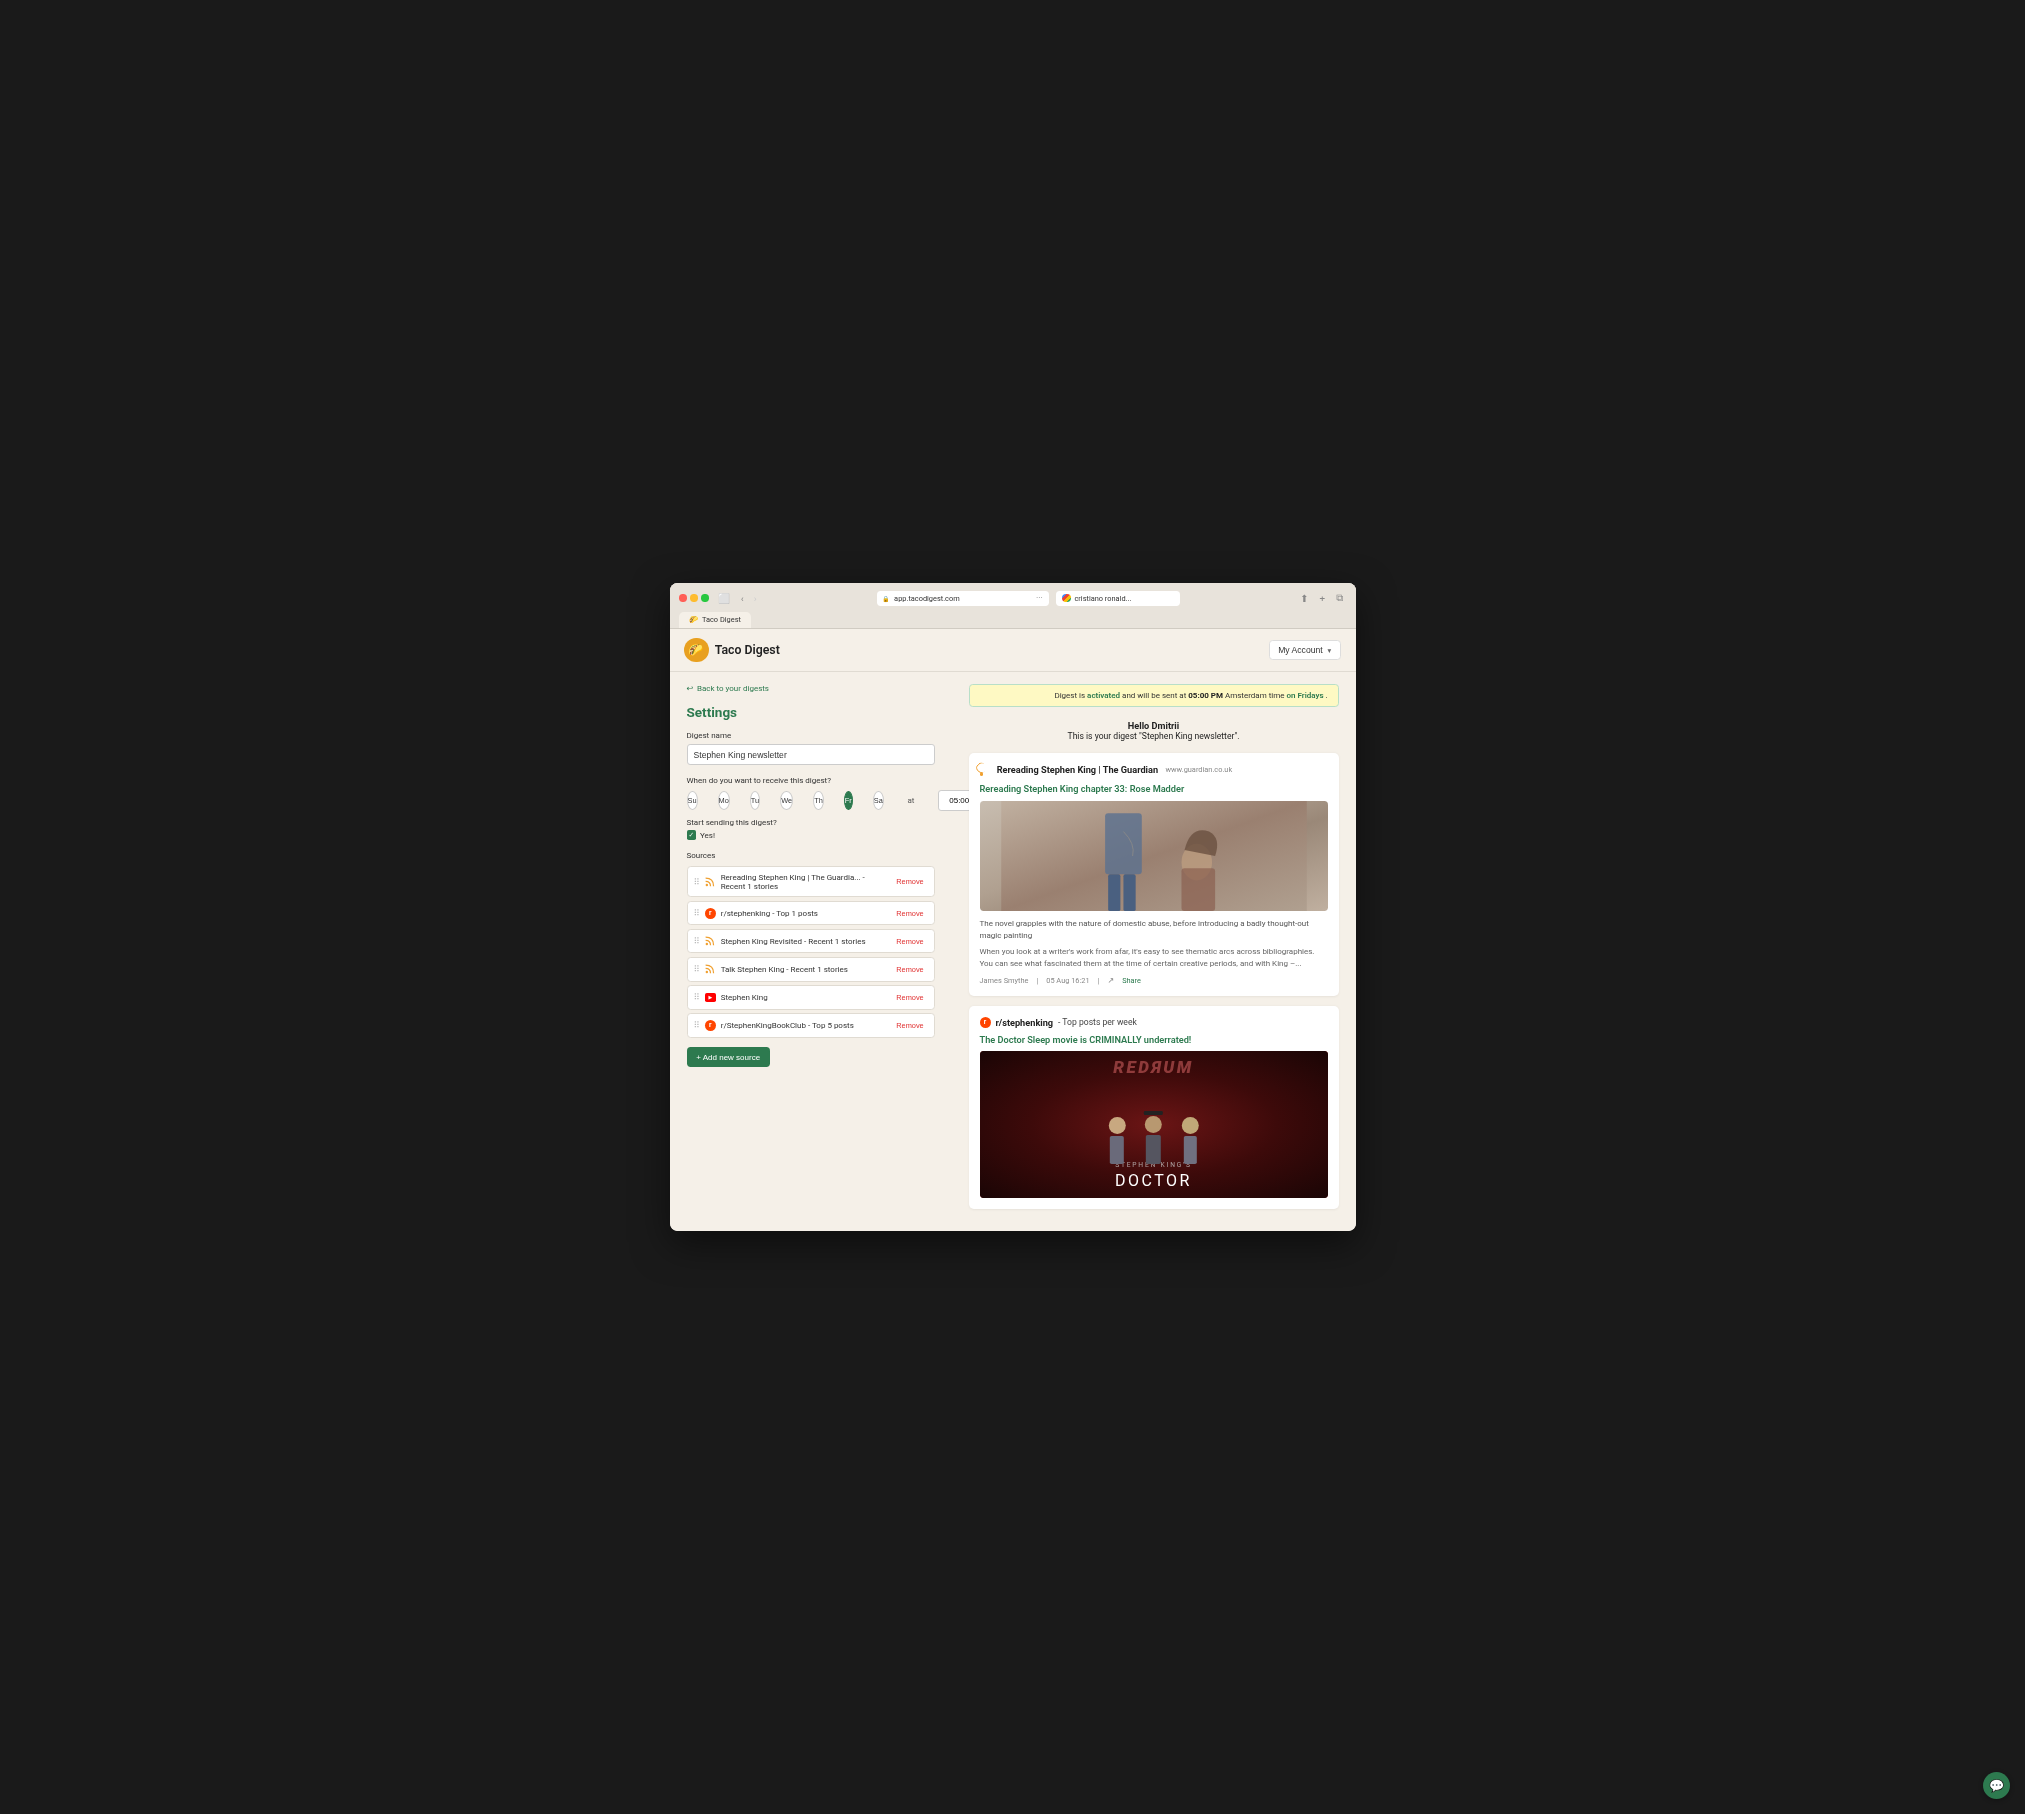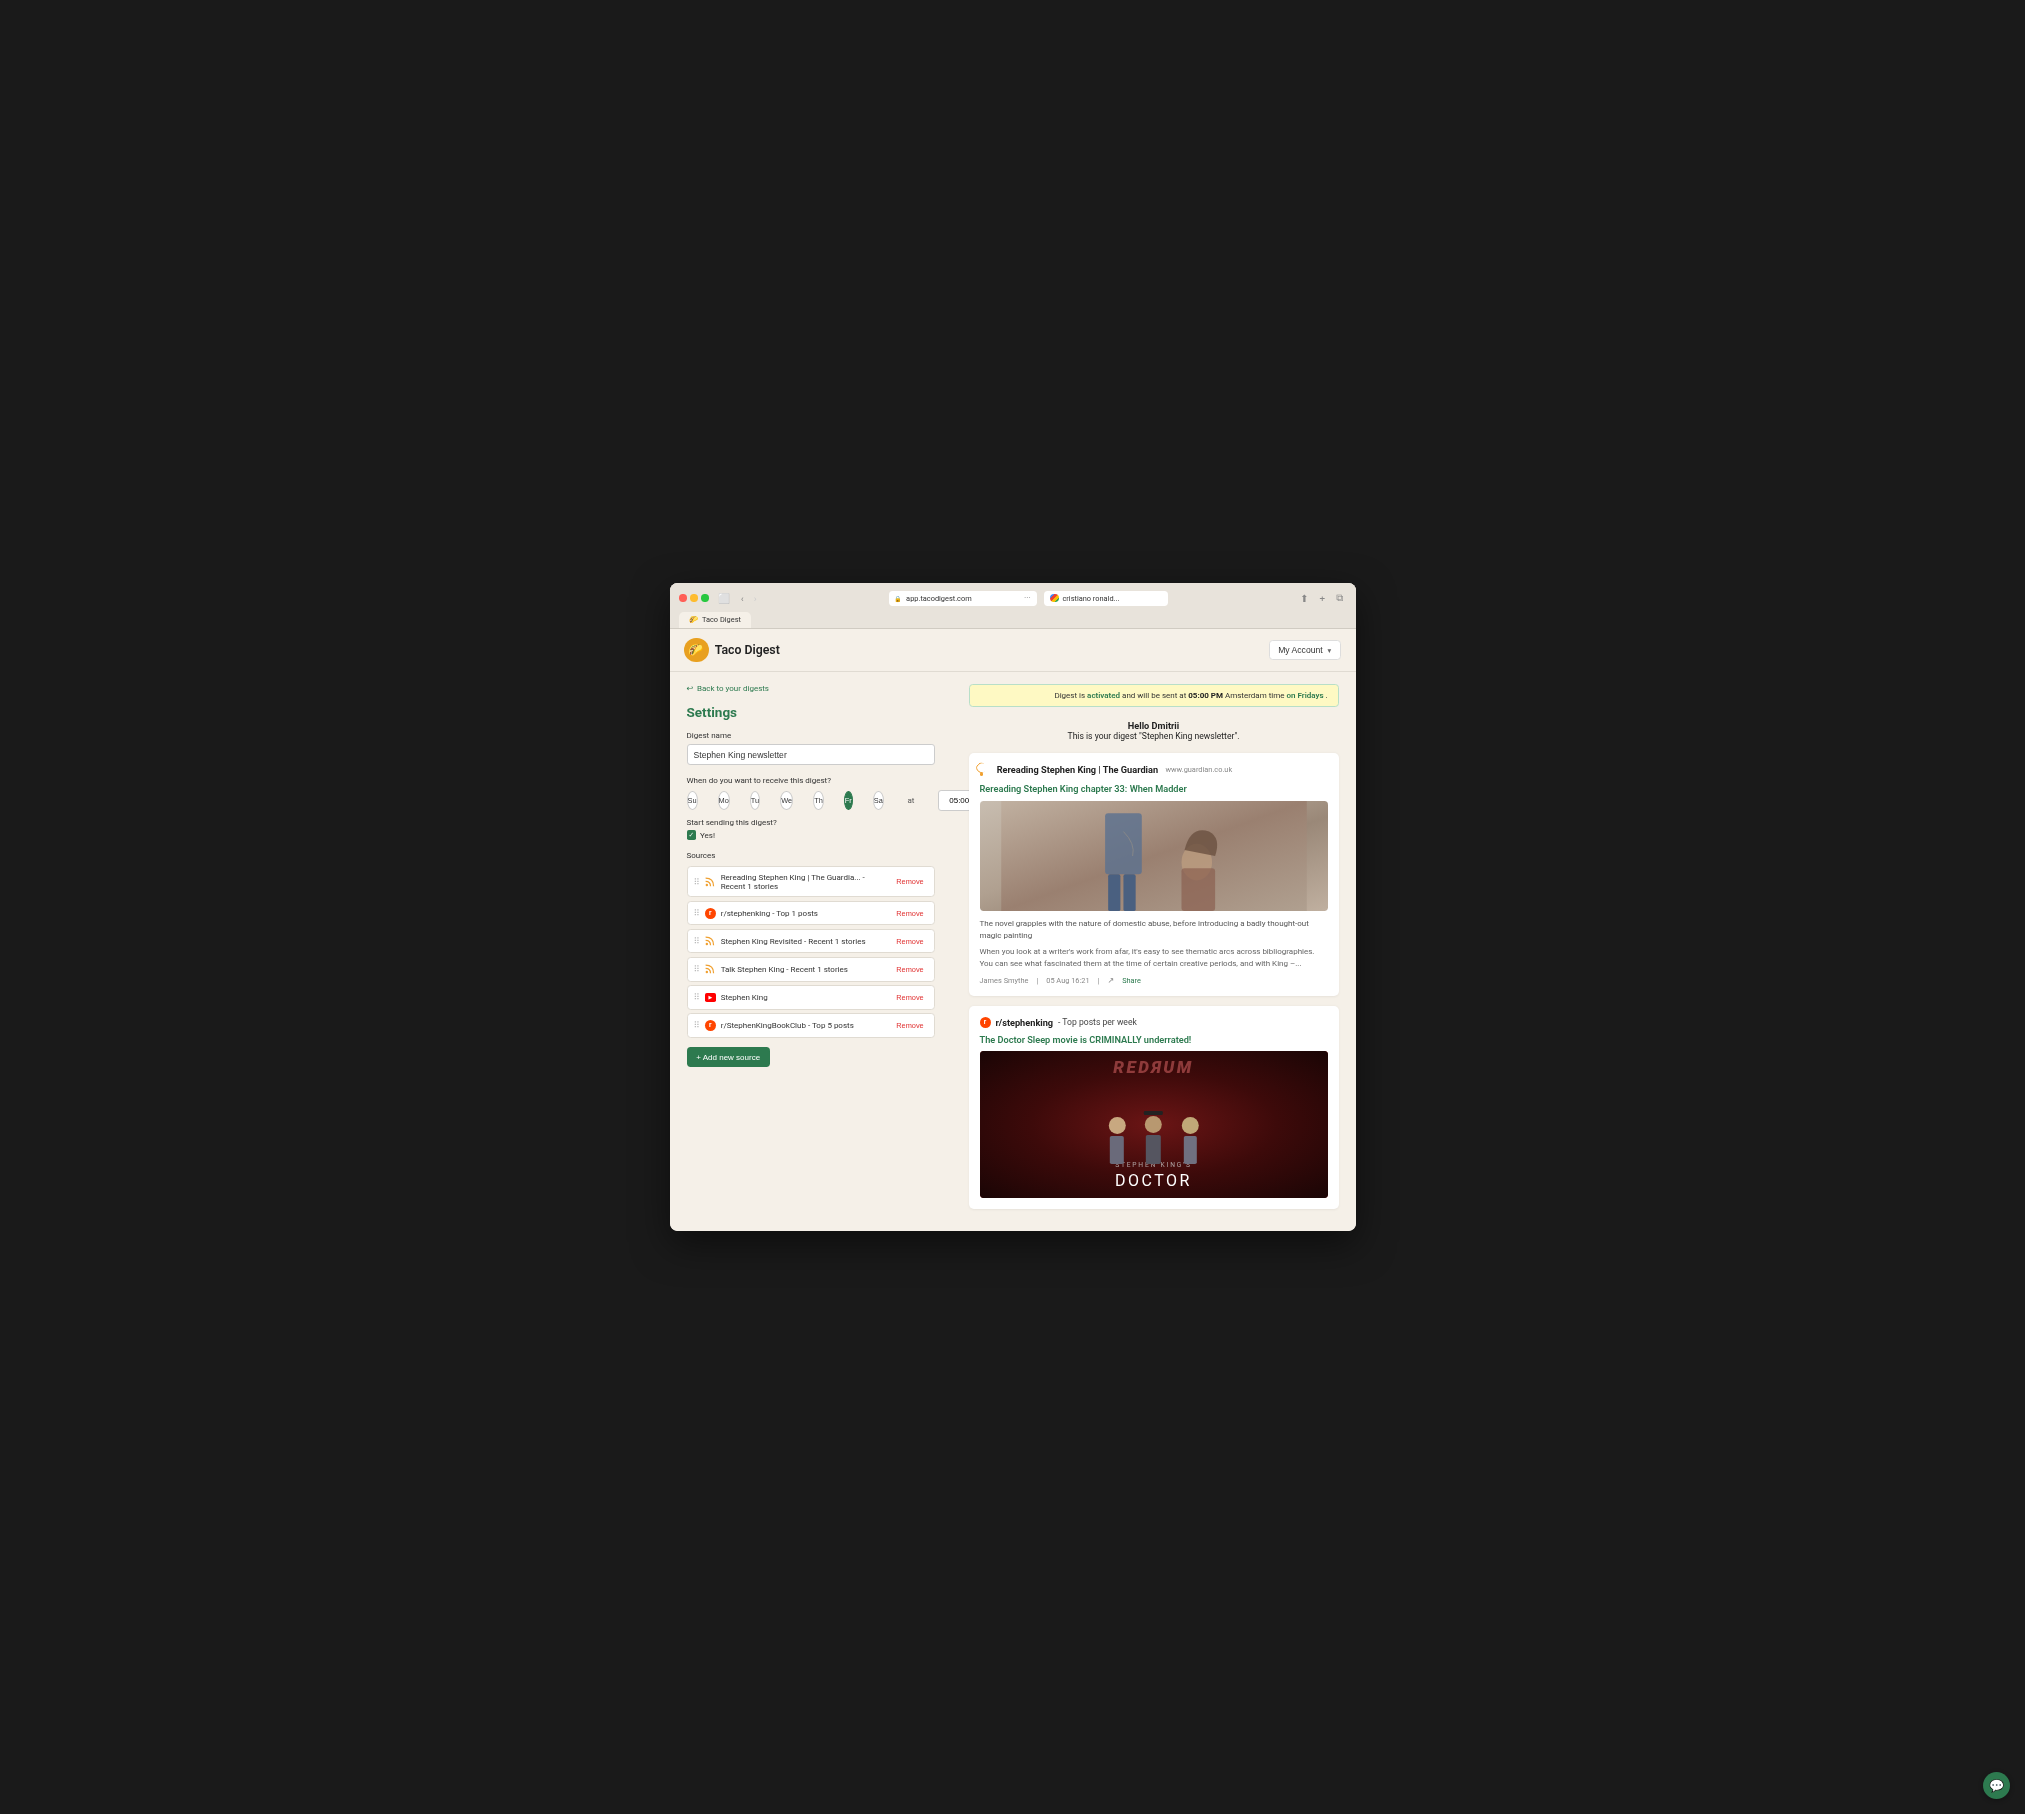--- a/index.html
+++ b/index.html
@@ -61,21 +61,21 @@
     }
     .address-bar {
       background: white;
       border-radius: 3.7px;
       padding: 2.5px 6.1px;
       display: flex;
       align-items: center;
       gap: 3.7px;
       font-size: 7.4px;
       color: #333;
-      width: 148px;
+      width: 172px;
     }
     .address-bar-lock { color: #666; font-size: 6.1px; }
     .address-bar-more { color: #888; font-size: 8.6px; margin-left: auto; }
     .search-bar {
       background: white;
       border-radius: 3.7px;
       padding: 2.5px 6.1px;
       display: flex;
       align-items: center;
       gap: 3.7px;
@@ -757,21 +757,21 @@
           <div class="digest-greeting-name">Hello Dmitrii</div>
           <div class="digest-greeting-desc">This is your digest "Stephen King newsletter".</div>
         </div>
 
         <div class="content-card">
           <div class="card-source-header">
             <div class="rss-card-icon"></div>
             <span class="card-source-name">Rereading Stephen King | The Guardian</span>
             <span class="card-source-url">www.guardian.co.uk</span>
           </div>
-          <div class="card-article-title">Rereading Stephen King chapter 33: When Madder</div>
+          <div class="card-article-title">Rereading Stephen King chapter 33: Rose Madder</div>
 
           <div class="guardian-placeholder">
 
             <svg width="100%" height="110" viewBox="0 0 500 180" xmlns="http://www.w3.org/2000/svg">
               <defs>
                 <linearGradient id="bg" x1="0%" y1="0%" x2="100%" y2="100%">
                   <stop offset="0%" style="stop-color:#c0b0a0"></stop>
                   <stop offset="50%" style="stop-color:#9a8070"></stop>
                   <stop offset="100%" style="stop-color:#b0a090"></stop>
                 </linearGradient>

